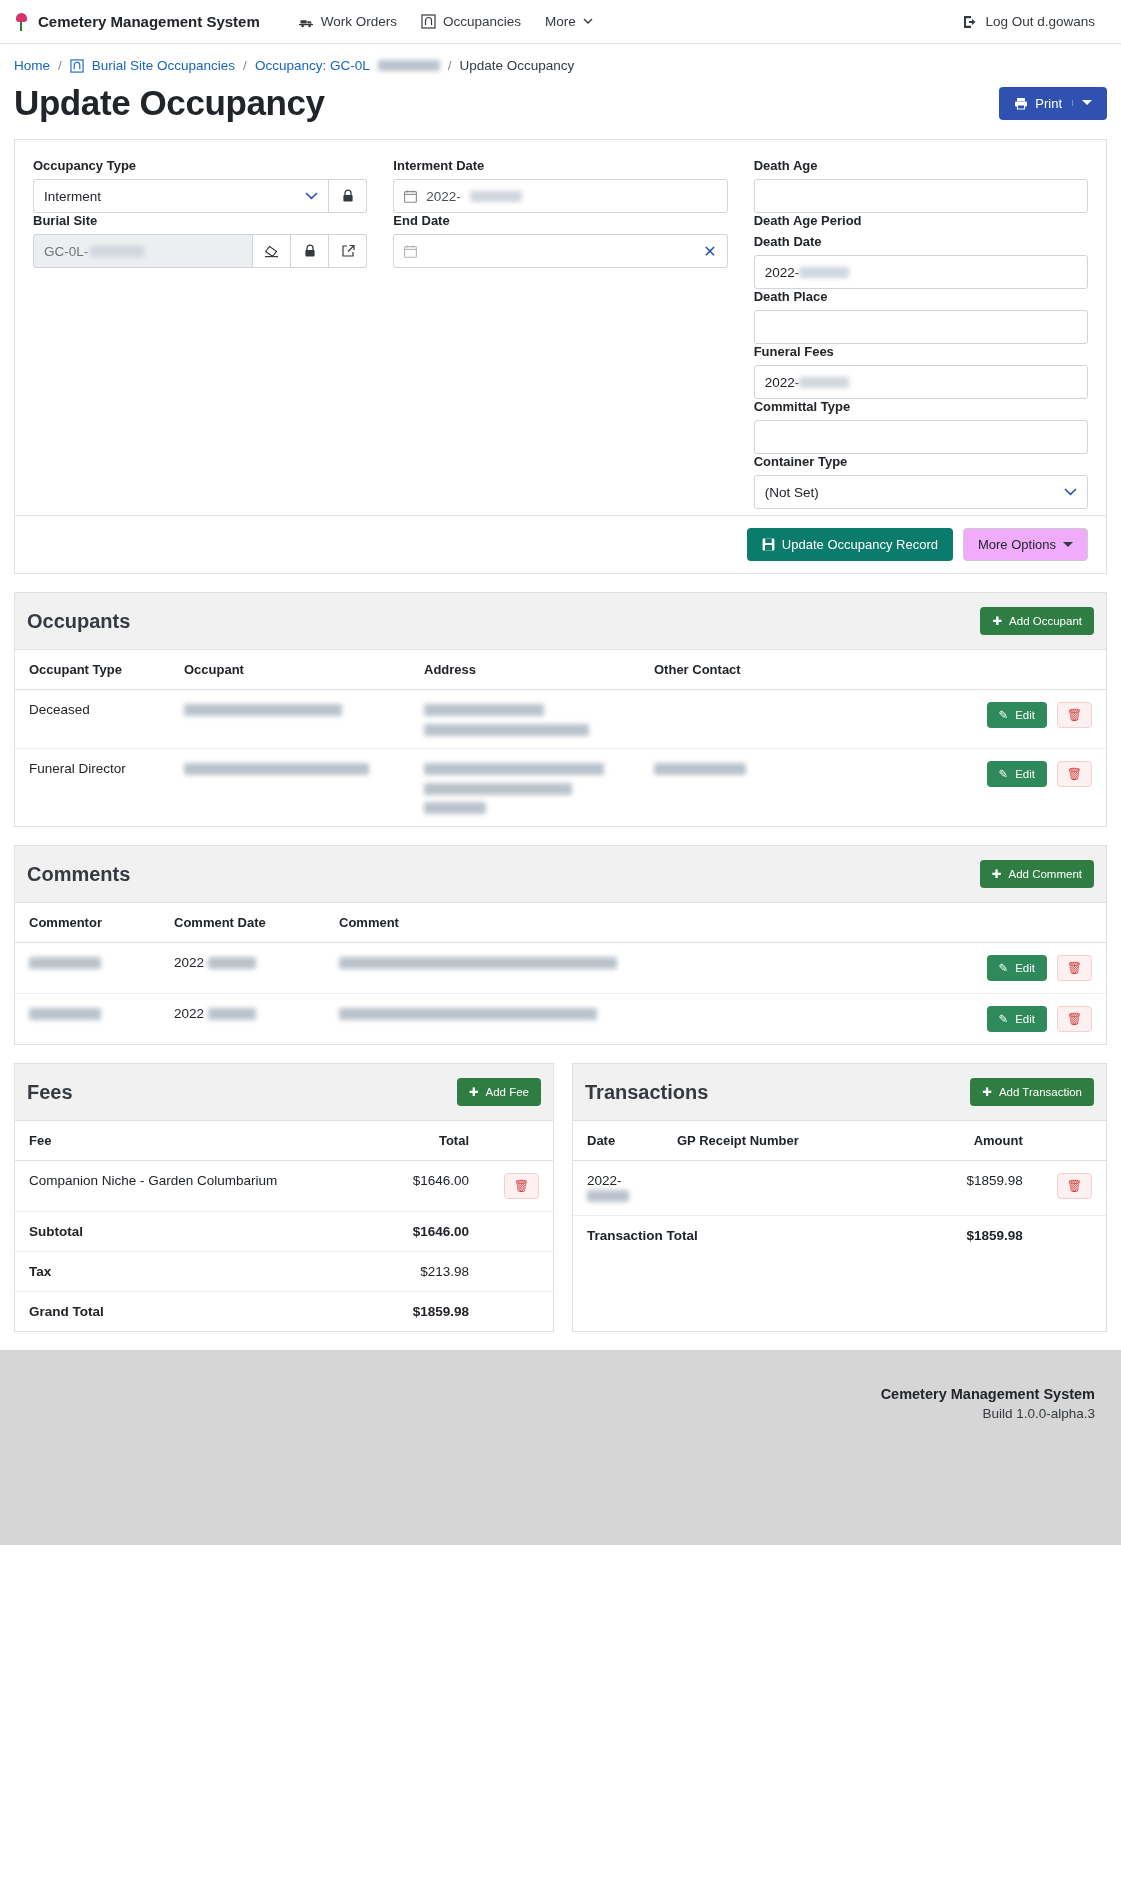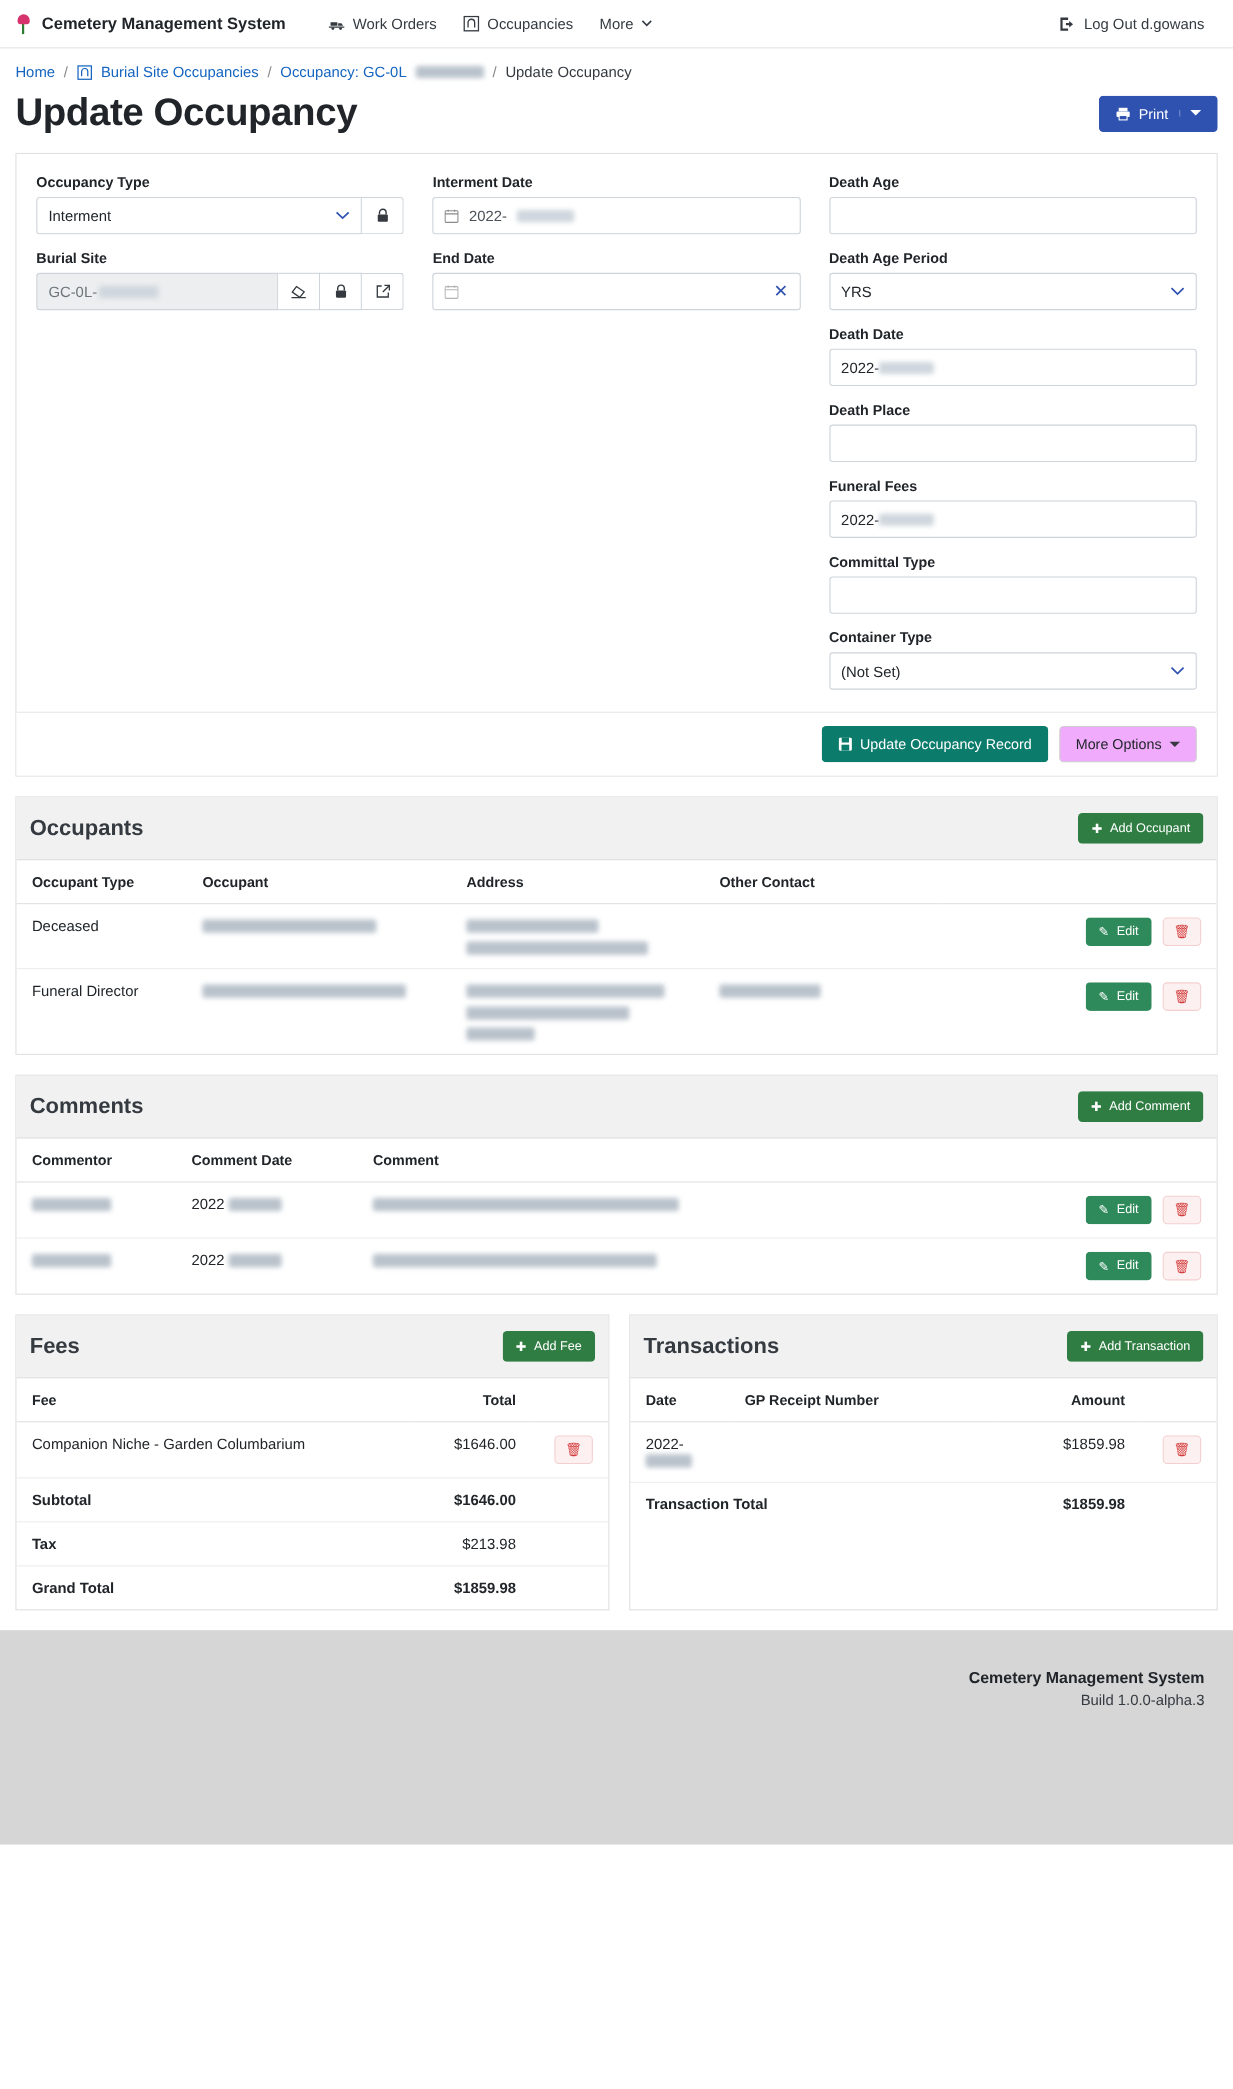--- a/index.html
+++ b/index.html
@@ -87,21 +87,21 @@
     border: 1px solid #e0e0e0;
     background: #fff;
   }
   .form-card { padding: 0; }
   .form-grid {
     display: grid;
     grid-template-columns: 1fr 1fr 1fr;
     gap: 0 26px;
     padding: 18px 18px 6px 18px;
   }
-  .field { margin-bottom: 14px; }
+  .field { }
   .field label {
     display:block; font-size: 13px; font-weight: bold;
     margin-bottom: 6px; color:#212529;
   }
   .control {
     height: 34px; border: 1px solid #ced4da; border-radius: 3px;
     background:#fff; display:flex; align-items:center;
     padding: 0 10px; font-size: 13.5px; color:#212529;
   }
   .control.disabled { background:#eceeef; color:#6c757d; }
@@ -342,28 +342,20 @@
     <div>
       <div class="field">
         <label>Death Age</label>
         <div class="control">
           <span></span>
         </div>
       </div>
 
       <div class="field">
         <label>Death Age Period</label>
-        <div class="control select">
-          <span>YRS</span>
-          <span class="chev">
-            <svg width="13" height="8" viewBox="0 0 13 8">
-                <path d="M1 1l5.5 5.3L12 1" fill="none" stroke="#2f52b0" stroke-width="1.6"></path>
-              </svg>
-          </span>
-        </div>
       </div>
 
       <div class="field">
         <label>Death Date</label>
         <div class="control">
           <span>2022-</span>
           <span class="redact" style="width:50px"></span>
         </div>
       </div>
 

